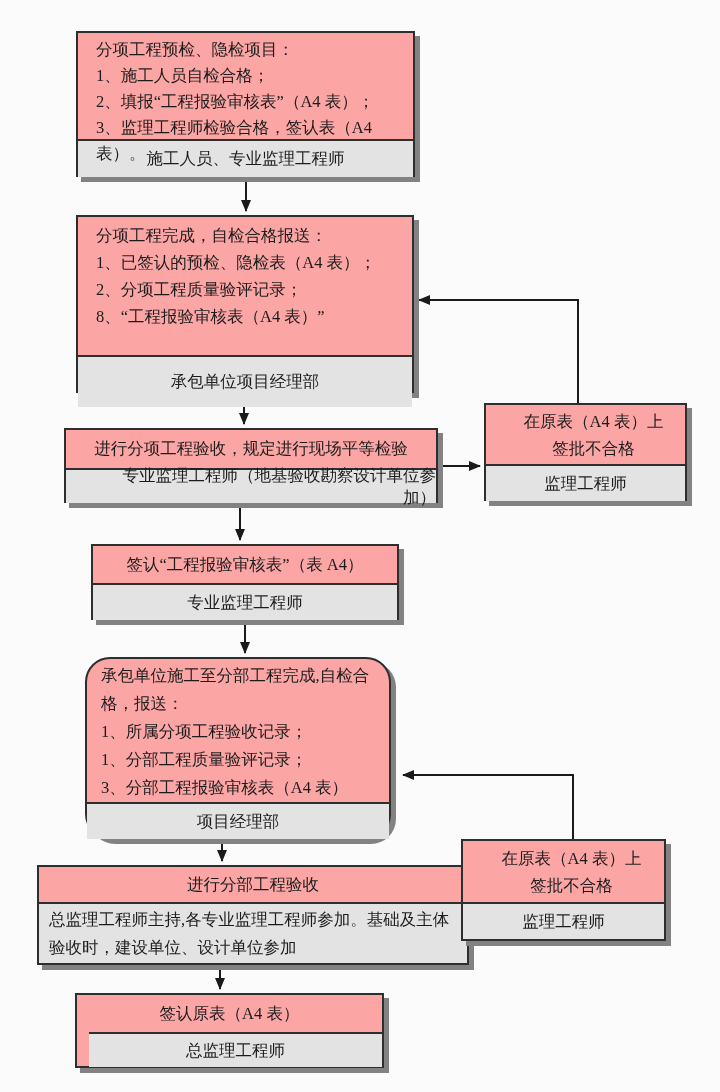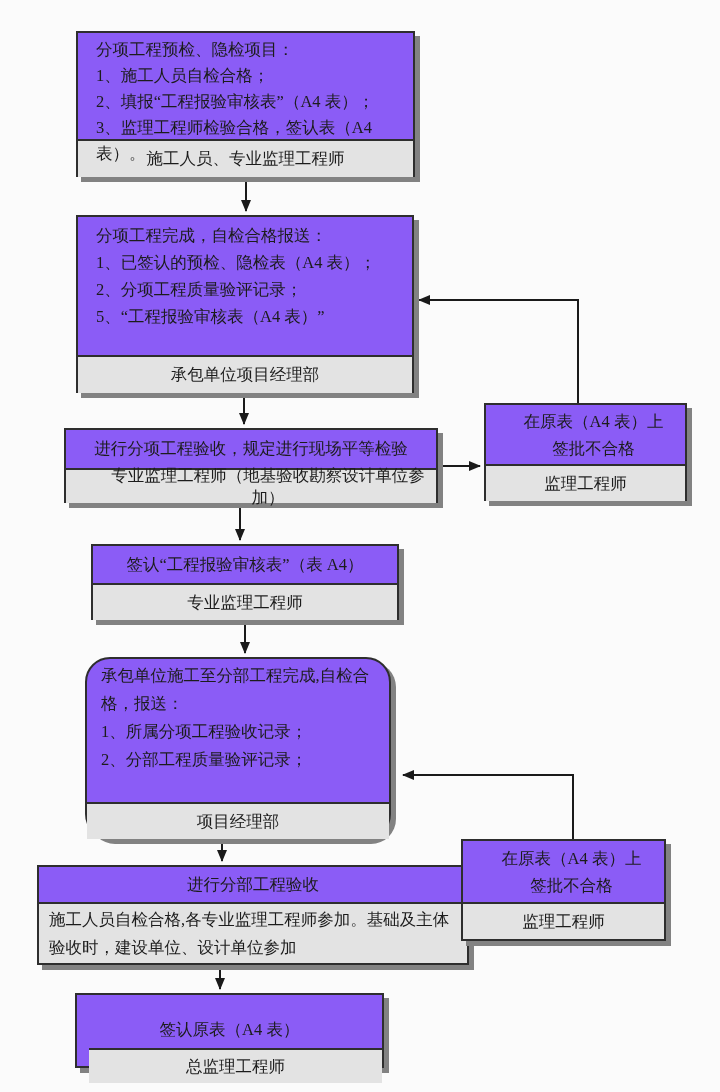--- a/index.html
+++ b/index.html
@@ -17,36 +17,36 @@
     font-size: 16.5px;
   }
   svg.connectors {
     position: absolute;
     left: 0; top: 0;
     width: 720px; height: 1092px;
   }
   .box {
     position: absolute;
     box-sizing: border-box;
-    background: #8b5cf6;
+    background: #fca5a5;
     border: 2px solid #2e2e2e;
     box-shadow: 5px 5px 0 #828282;
   }
   .box .body {
     box-sizing: border-box;
     text-align: left;
   }
   .box .body .line {
     white-space: normal;
   }
   .box .footer {
     box-sizing: border-box;
     background: #e3e3e3;
     border-top: 2px solid #2e2e2e;
-    text-align: center;
+    text-align: right;
     display: flex;
     align-items: center;
     justify-content: center;
   }
   .box .header-line {
     box-sizing: border-box;
     display: flex;
     align-items: center;
     justify-content: center;
     text-align: center;
@@ -60,21 +60,21 @@
     line-height: 27px;
     padding-left: 16px;
   }
   
   #b1 { left: 76px; top: 31px; width: 339px; height: 146px; }
   #b1 .body { height: 106px; padding: 4px 4px 0 18px; line-height: 26px; }
   #b1 .footer { height: 38px; }
   
   #b2 { left: 76px; top: 215px; width: 338px; height: 178px; }
   #b2 .body { height: 138px; padding: 5px 4px 16px 18px; line-height: 27px; }
-  #b2 .footer { height: 38px; }
+  #b2 .footer { height: 52px; }
   
   #b3 { left: 64px; top: 428px; width: 374px; height: 75px; }
   #b3 .header-line { height: 38px; }
   #b3 .footer { height: 35px; padding-left: 34px; }
   
   #r1 { left: 484px; top: 403px; width: 203px; height: 98px; }
   #r1 .body { height: 59px; }
   #r1 .footer { height: 37px; }
   
   #b4 { left: 91px; top: 544px; width: 308px; height: 76px; }
@@ -87,21 +87,21 @@
   
   #b6 { left: 37px; top: 865px; width: 432px; height: 100px; }
   #b6 .header-line { height: 35px; }
   #b6 .footer { height: 61px; line-height: 28px; padding: 0 10px; text-align: left; display: block; padding-top: 2px; }
   
   #r2 { left: 461px; top: 839px; width: 205px; height: 102px; }
   #r2 .body { height: 61px; }
   #r2 .footer { height: 37px; }
   
   #b7 { left: 75px; top: 993px; width: 309px; height: 75px; }
-  #b7 .header-line { height: 37px; margin-top: 16px; }
+  #b7 .header-line { height: 37px; }
   #b7 .footer { height: 35px; margin-left: 12px; }
 </style>
 </head>
 <body>
 
 <div class="canvas">
 
   <svg class="connectors" viewBox="0 0 720 1092" xmlns="http://www.w3.org/2000/svg">
     <defs>
       <marker id="arw" markerUnits="userSpaceOnUse" markerWidth="14" markerHeight="12" refX="11" refY="5" orient="auto">
@@ -130,21 +130,21 @@
       <div class="line">3、监理工程师检验合格，签认表（A4 表）。</div>
     </div>
     <div class="footer">施工人员、专业监理工程师</div>
   </div>
 
   <div class="box" id="b2">
     <div class="body">
       <div class="line">分项工程完成，自检合格报送：</div>
       <div class="line">1、已签认的预检、隐检表（A4 表）；</div>
       <div class="line">2、分项工程质量验评记录；</div>
-      <div class="line">5、“工程报验审核表（A4 表）”</div>
+      <div class="line">8、“工程报验审核表（A4 表）”</div>
     </div>
     <div class="footer">承包单位项目经理部</div>
   </div>
 
   <div class="box" id="b3">
     <div class="header-line">进行分项工程验收，规定进行现场平等检验</div>
     <div class="footer">专业监理工程师（地基验收勘察设计单位参加）</div>
   </div>
 
   <div class="box" id="r1">
@@ -157,28 +157,29 @@
 
   <div class="box" id="b4">
     <div class="header-line">签认“工程报验审核表”（表 A4）</div>
     <div class="footer">专业监理工程师</div>
   </div>
 
   <div class="box" id="b5">
     <div class="body">
       <div class="line">承包单位施工至分部工程完成,自检合格，报送：</div>
       <div class="line">1、所属分项工程验收记录；</div>
-      <div class="line">2、分部工程质量验评记录；</div>
+      <div class="line">1、分部工程质量验评记录；</div>
+      <div class="line">3、分部工程报验审核表（A4 表）</div>
     </div>
     <div class="footer">项目经理部</div>
   </div>
 
   <div class="box" id="b6">
     <div class="header-line">进行分部工程验收</div>
-    <div class="footer">施工人员自检合格,各专业监理工程师参加。基础及主体验收时，建设单位、设计单位参加</div>
+    <div class="footer">总监理工程师主持,各专业监理工程师参加。基础及主体验收时，建设单位、设计单位参加</div>
   </div>
 
   <div class="box" id="r2">
     <div class="body center-body">
       <div class="line">在原表（A4 表）上</div>
       <div class="line">签批不合格</div>
     </div>
     <div class="footer">监理工程师</div>
   </div>
 

